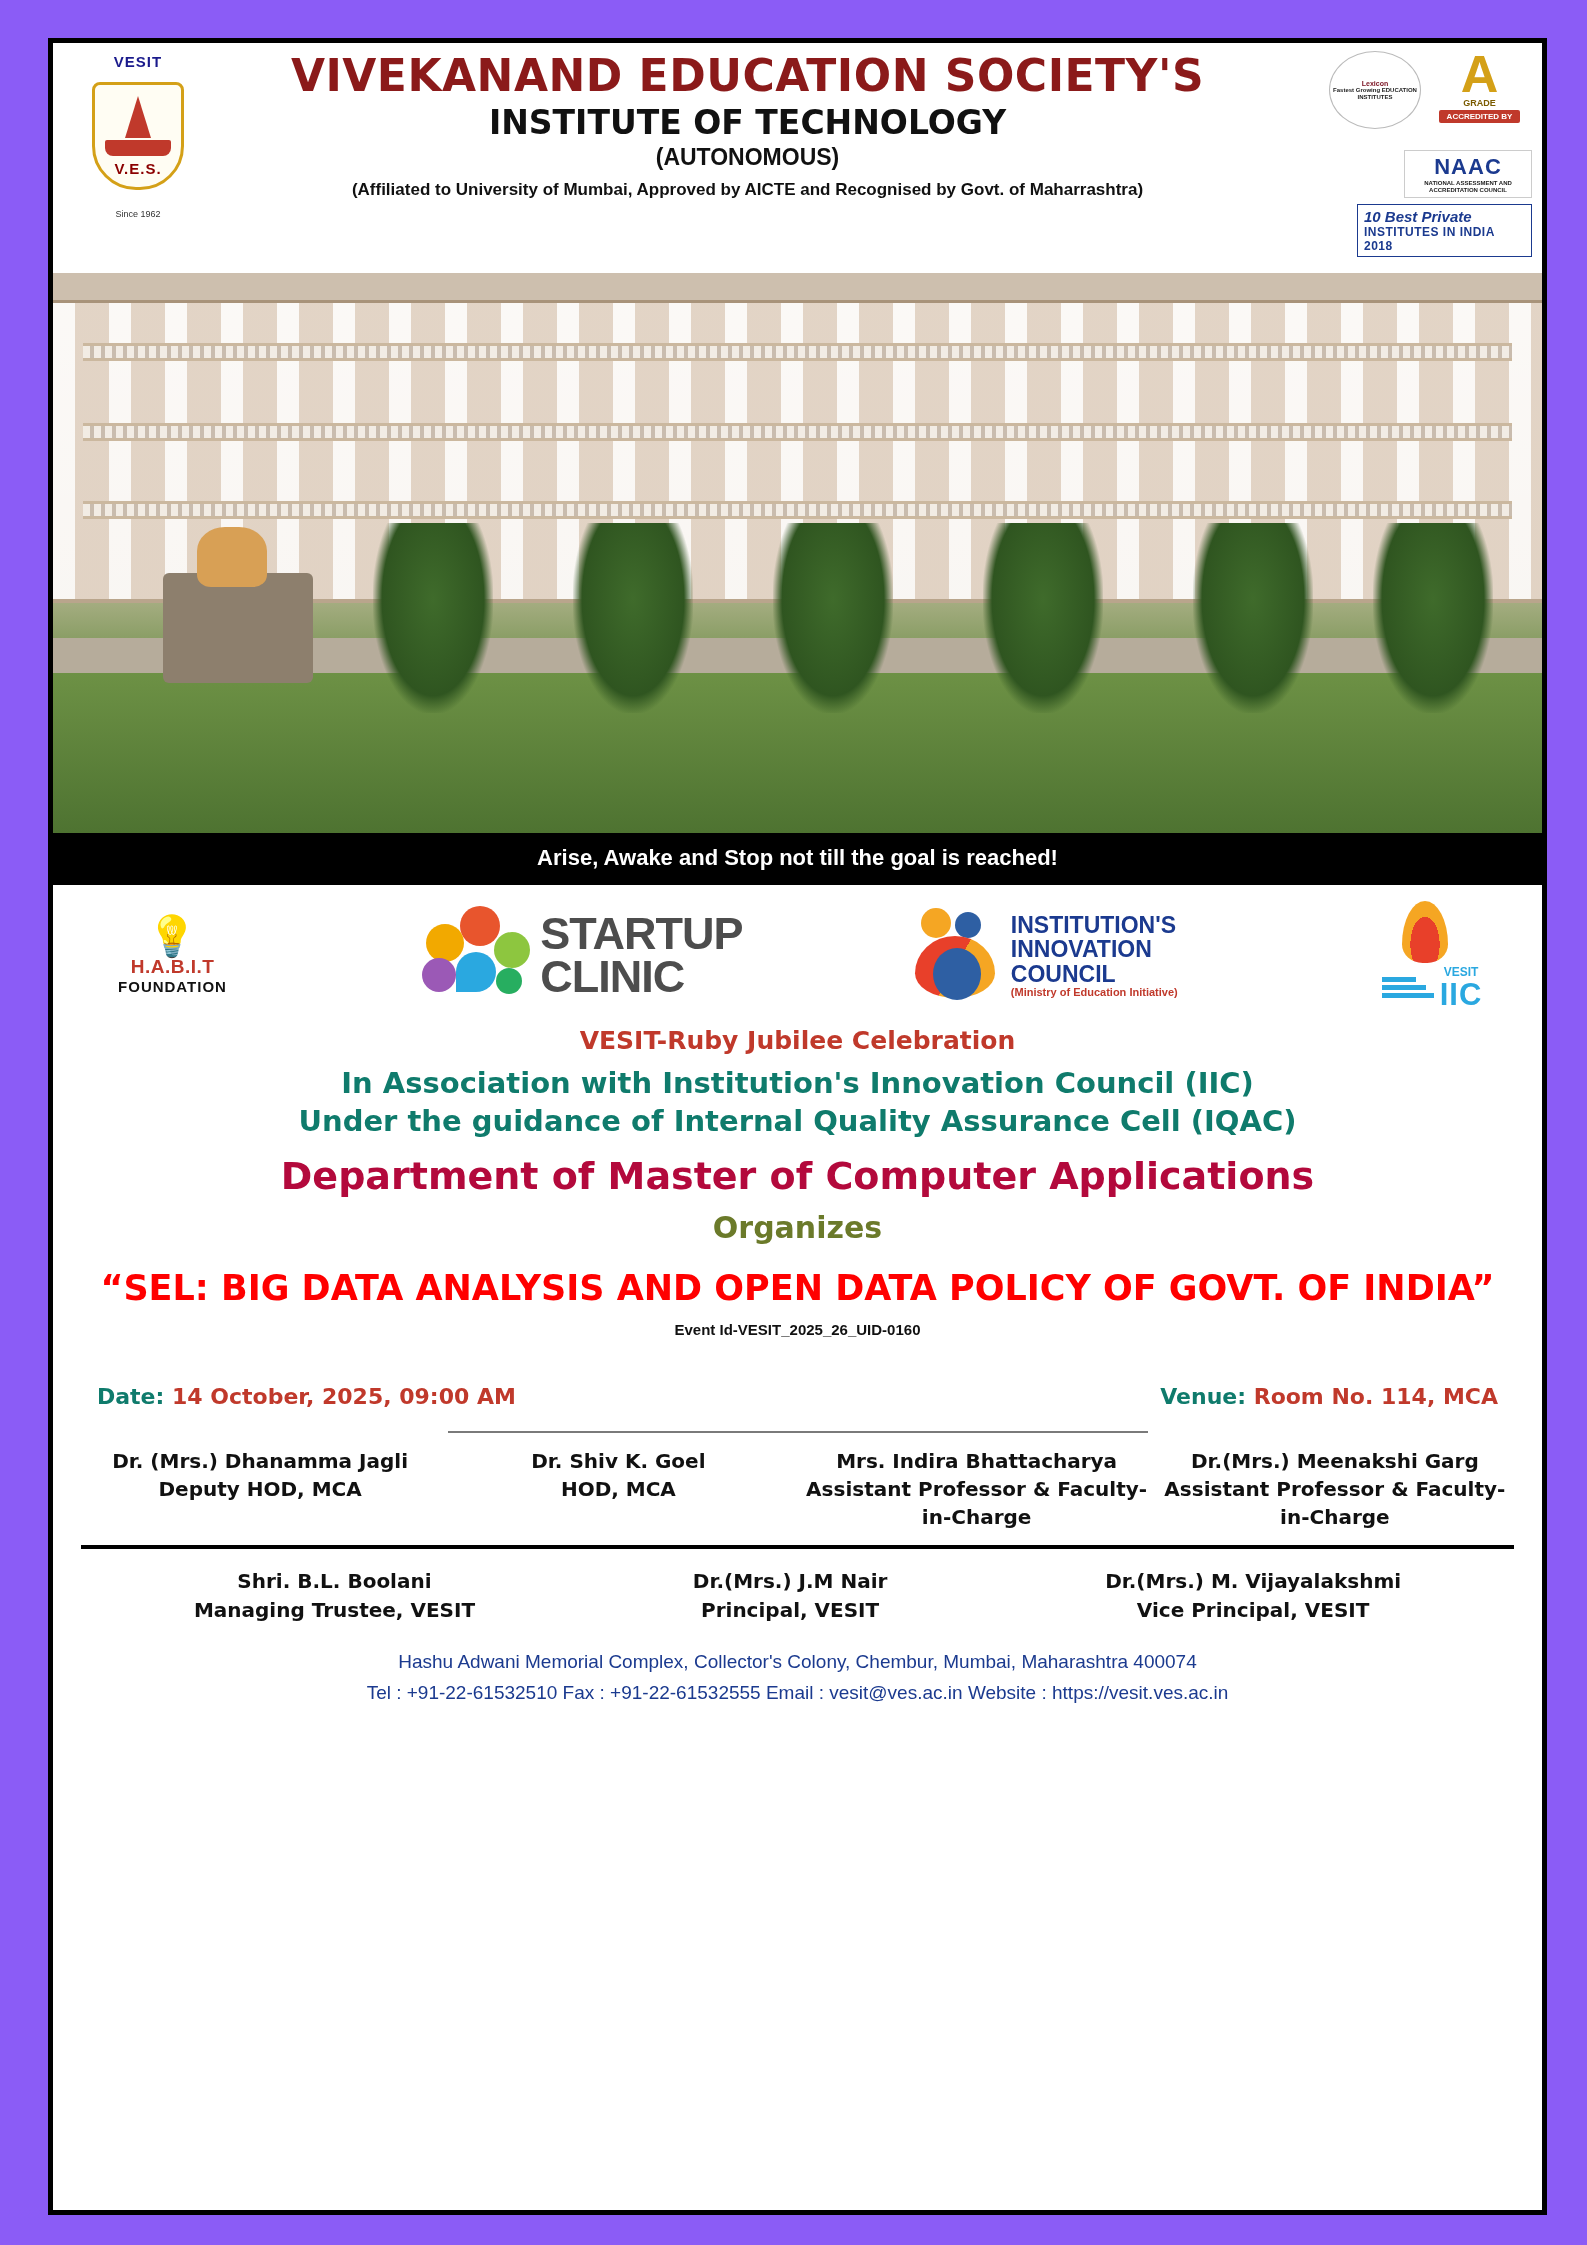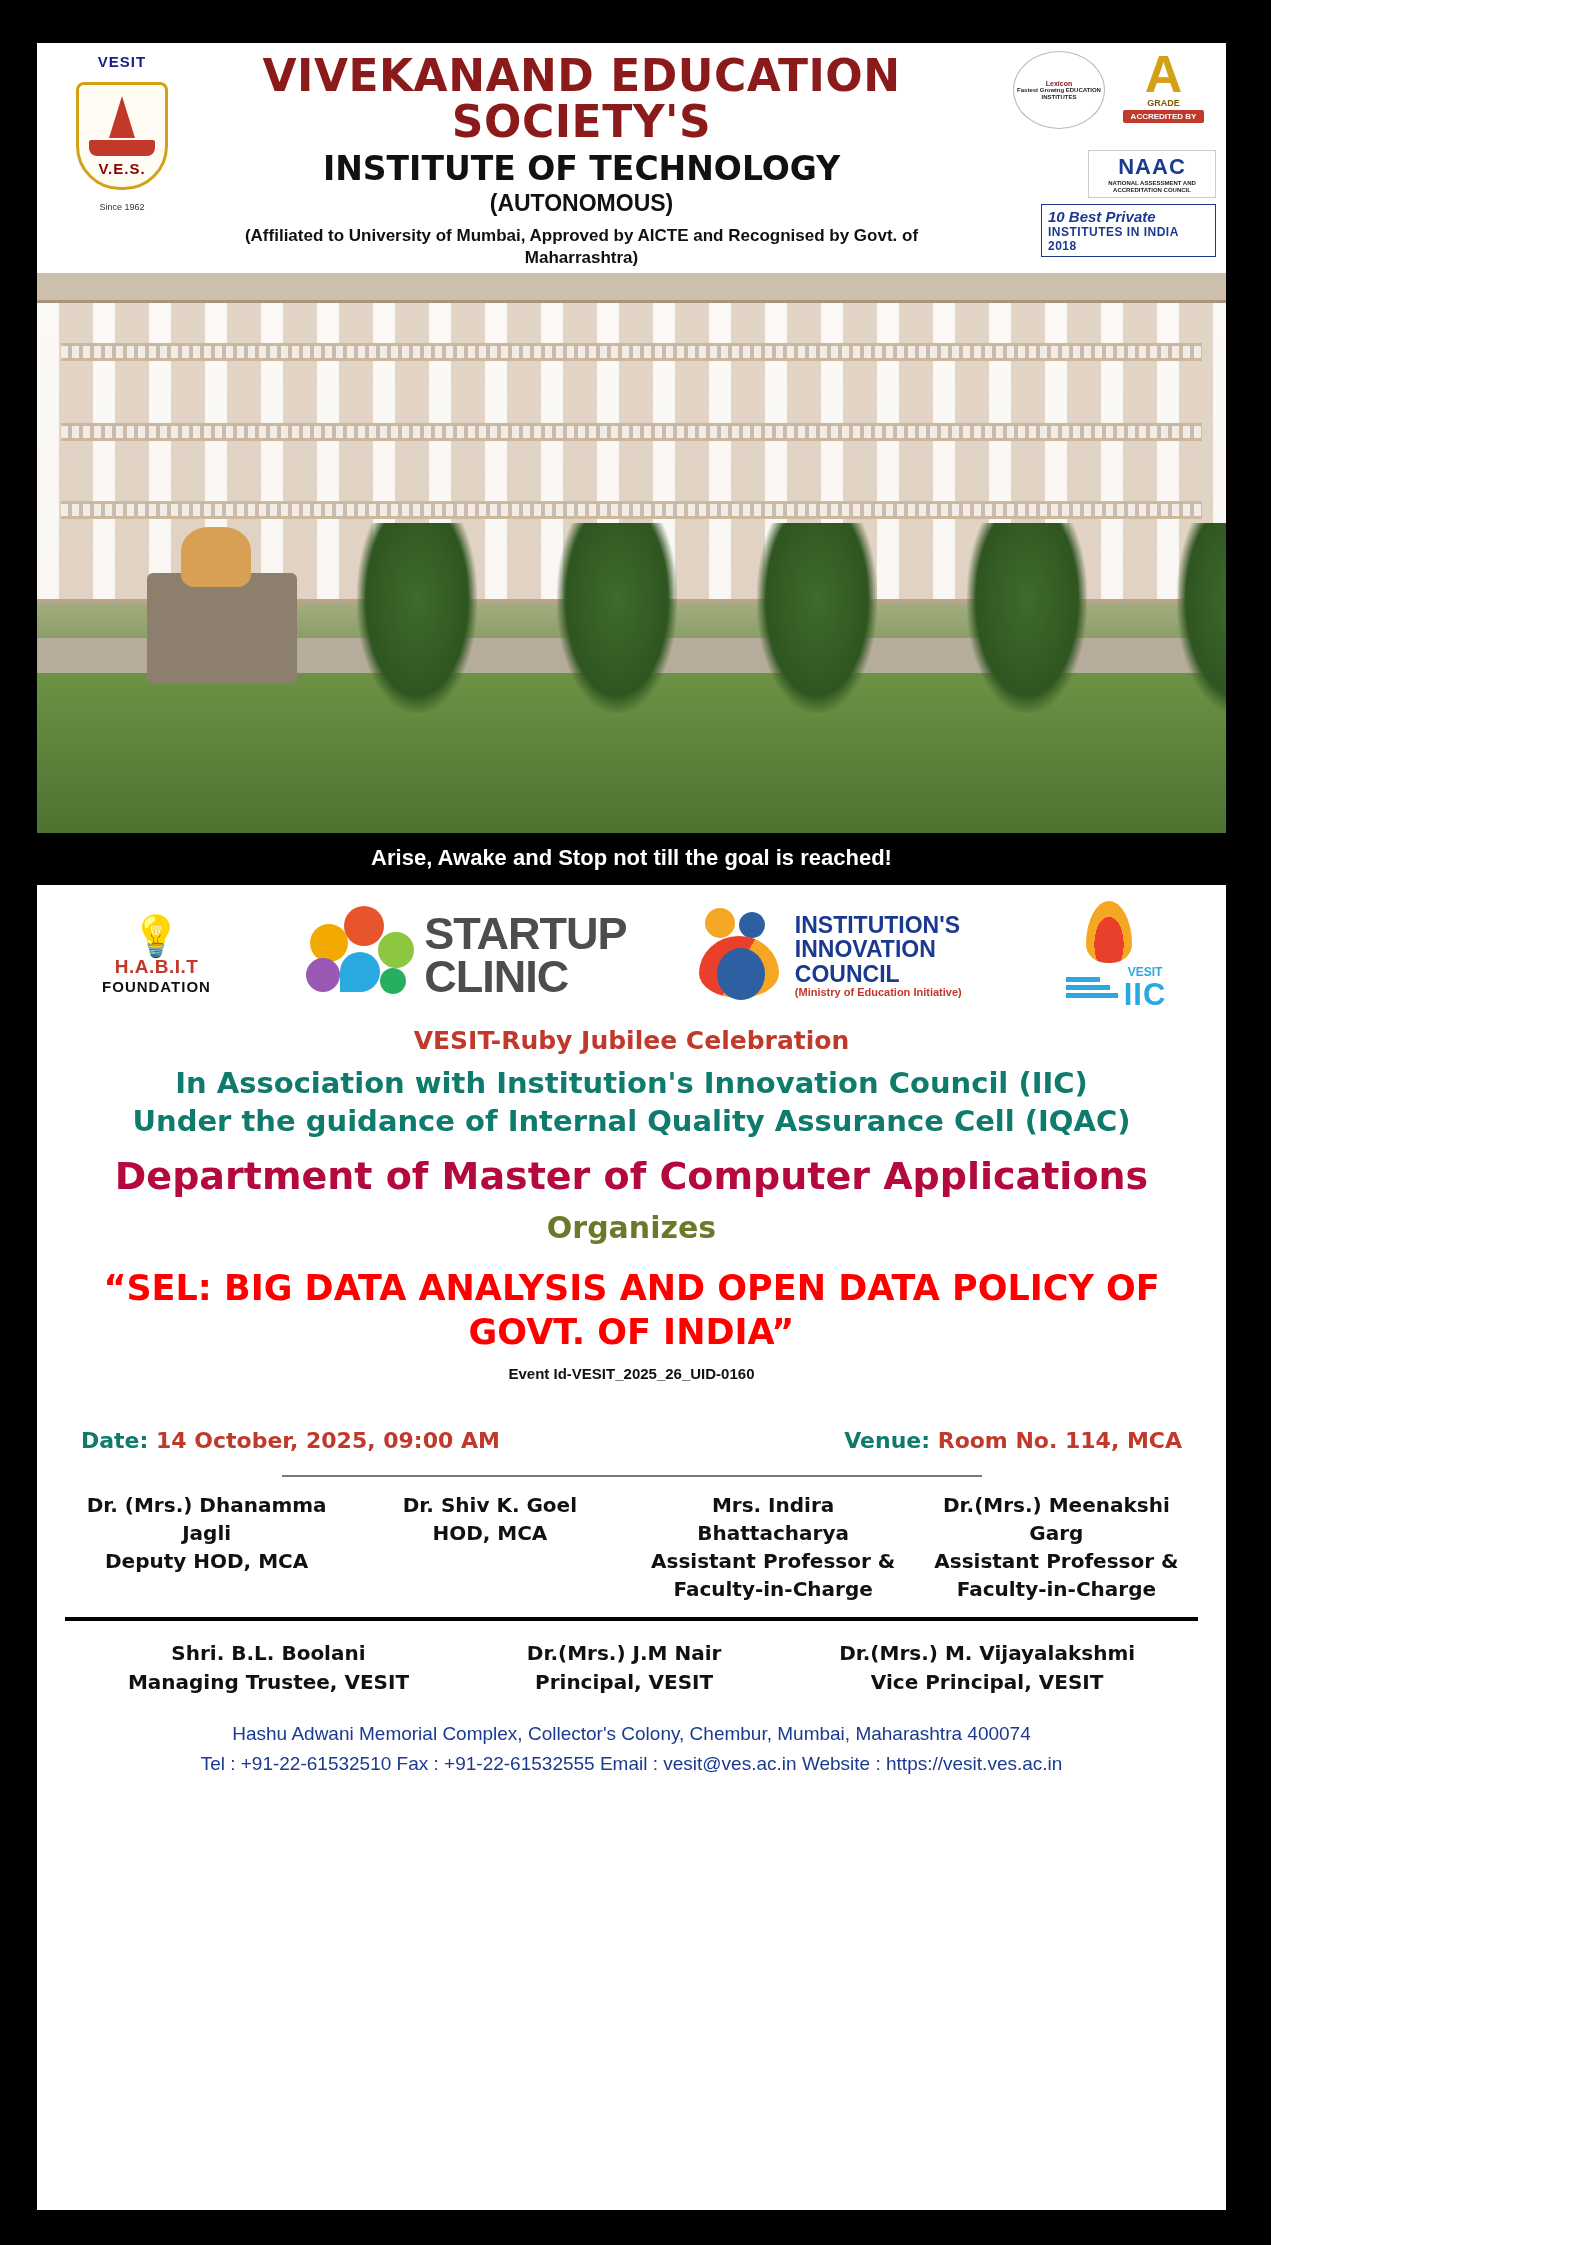--- a/index.html
+++ b/index.html
@@ -4,24 +4,24 @@
 <style>
   * { box-sizing: border-box; margin: 0; padding: 0; }
   html, body {
     width: 1587px;
     height: 2245px;
     background: #ffffff;
     font-family: "Liberation Sans", sans-serif;
   }
   .poster {
     position: relative;
-    width: 1271px;
+    width: 1587px;
     height: 2245px;
-    background: #000000;
-    padding: 38px 40px 30px 32px;
+    background: #8b5cf6;
+    padding: 38px 40px 30px 48px;
   }
   .frame {
     border: 5px solid #000000;
     width: 100%;
     height: 100%;
     background: #ffffff;
     display: flex;
     flex-direction: column;
     overflow: hidden;
   }
@@ -74,21 +74,21 @@
   }
   .ves-book {
     width: 66px; height: 16px;
     background: #c0392b;
     border-radius: 2px 2px 8px 8px;
   }
   .ves-ves {
     font-size: 15px; font-weight: bold; color: #8B0000;
     letter-spacing: 1px; margin-top: 4px;
   }
-  .ves-since { font-size: 9px; color: #333; margin-top: 12px; }
+  .ves-since { font-size: 9px; color: #333; margin-top: 19px; }
 
   .header-text {
     flex: 1 1 auto;
     text-align: center;
     padding: 4px 6px 0 6px;
   }
   .h-society {
     font-size: 44px;
     font-weight: bold;
     color: #8B1A1A;

